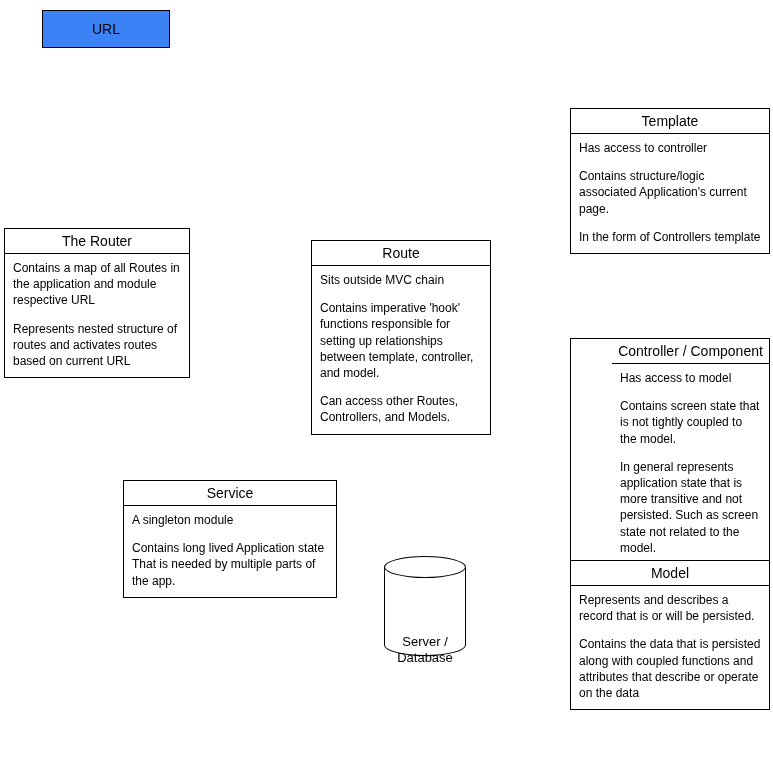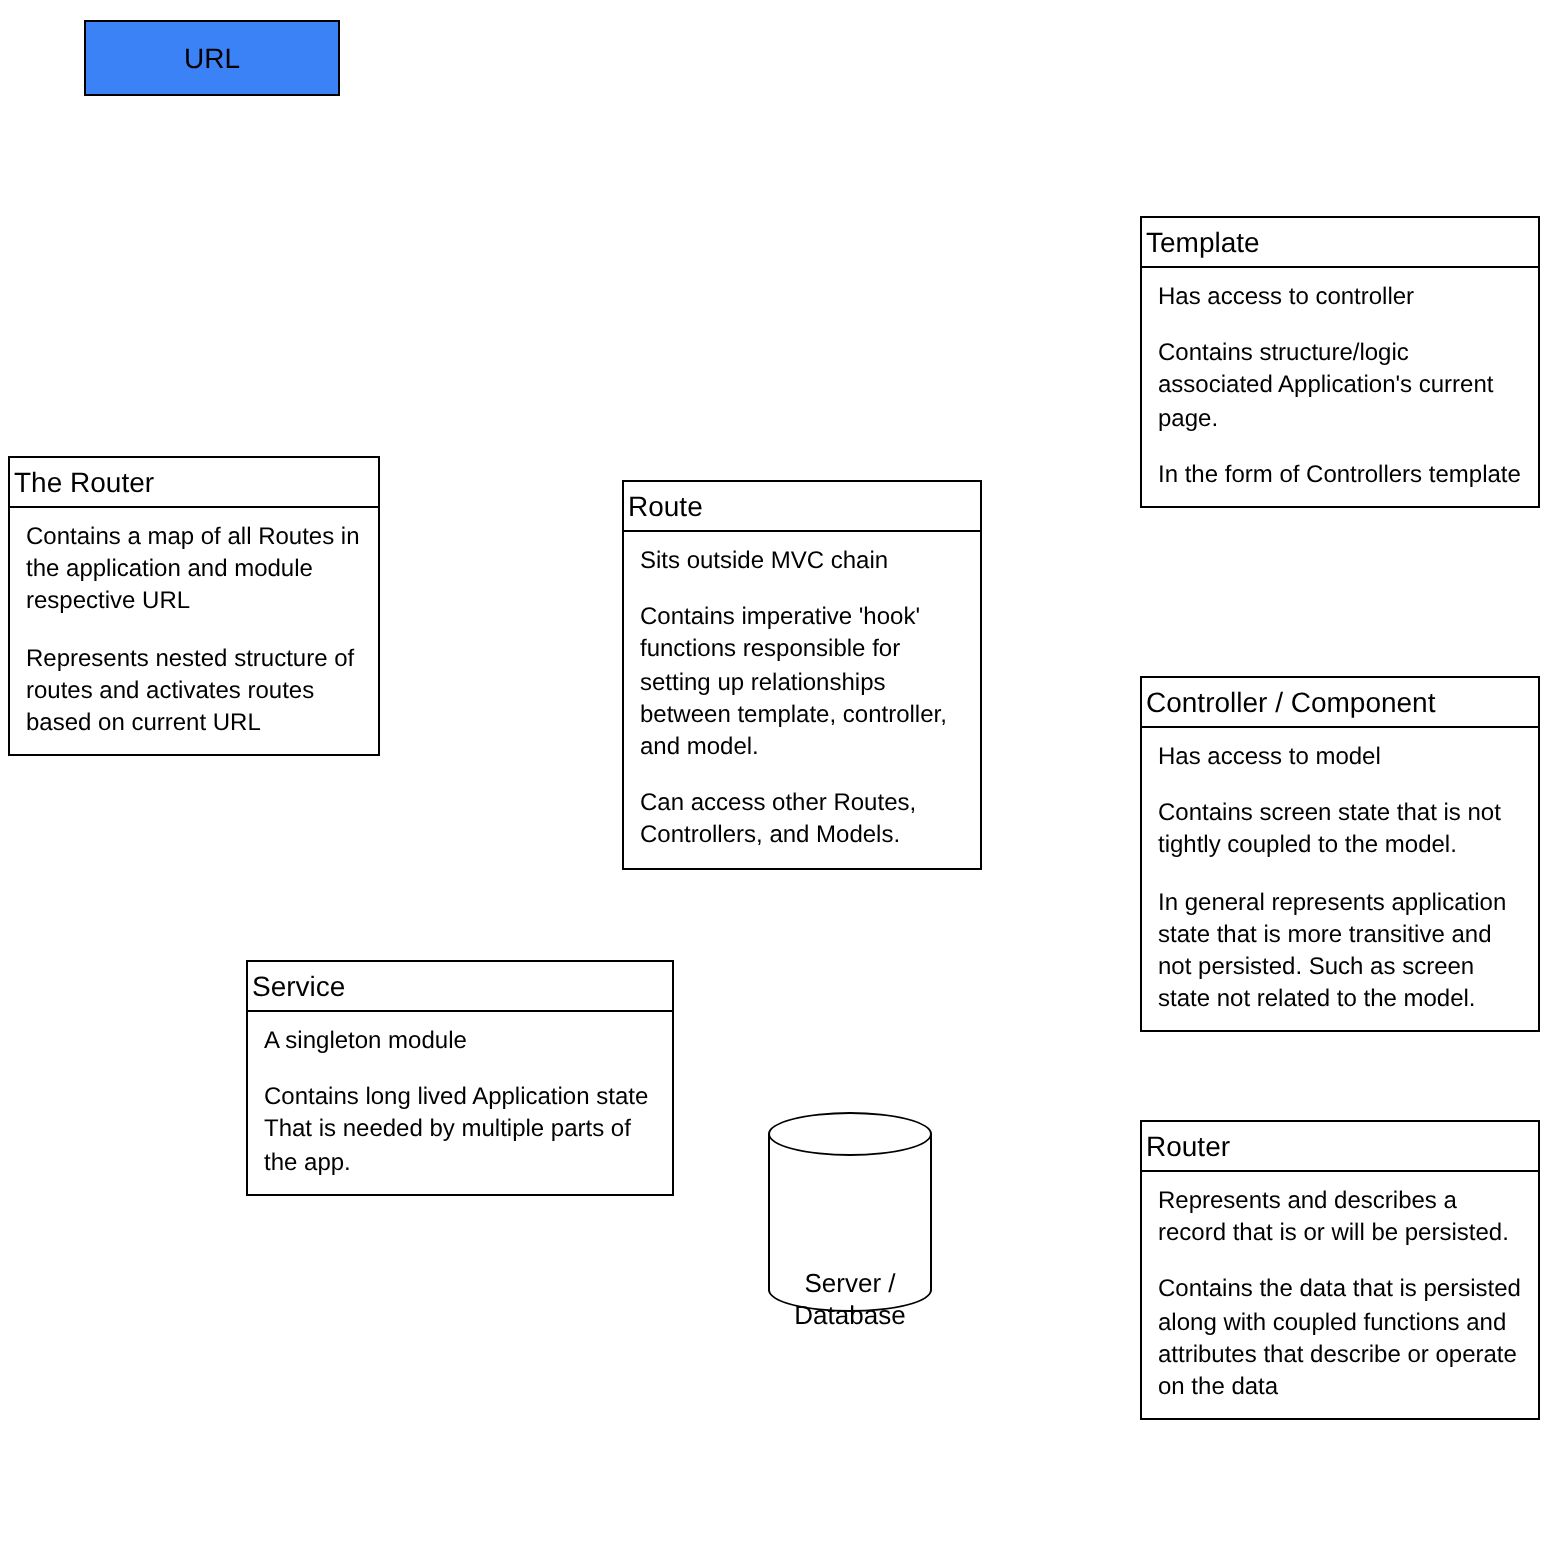--- a/index.html
+++ b/index.html
@@ -12,20 +12,21 @@
     color: #000;
     position: relative;
   }
   .node {
     position: absolute;
     border: 1px solid #000;
     background: #fff;
     box-sizing: border-box;
   }
   .node-title {
+    text-align: center;
     font-size: 14px;
     padding: 4px 2px 4px 2px;
     border-bottom: 1px solid #000;
   }
   .node-body {
     padding: 6px 8px 8px 8px;
     font-size: 12px;
     line-height: 1.35;
   }
   .node-body p {
@@ -130,31 +131,31 @@
 
 <div class="node" style="left:570px; top:108px; width:200px;">
   <div class="node-title">Template</div>
   <div class="node-body">
     <p>Has access to controller</p>
     <p>Contains structure/logic associated Application's current page.</p>
     <p>In the form of Controllers template</p>
   </div>
 </div>
 
-<div class="node" style="left:570px; top:338px; width:200px;">
+<div class="node" style="left:570px; top:338px; width:200px;padding-left:41px;">
   <div class="node-title">Controller / Component</div>
   <div class="node-body">
     <p>Has access to model</p>
     <p>Contains screen state that is not tightly coupled to the model.</p>
     <p>In general represents application state that is more transitive and not persisted. Such as screen state not related to the model.</p>
   </div>
 </div>
 
 <div class="node" style="left:570px; top:560px; width:200px;">
-  <div class="node-title">Router</div>
+  <div class="node-title">Model</div>
   <div class="node-body">
     <p>Represents and describes a record that is or will be persisted.</p>
     <p>Contains the data that is persisted along with coupled functions and attributes that describe or operate on the data</p>
   </div>
 </div>
 
 <div class="node" style="left:123px; top:480px; width:214px;">
   <div class="node-title">Service</div>
   <div class="node-body">
     <p>A singleton module</p>

